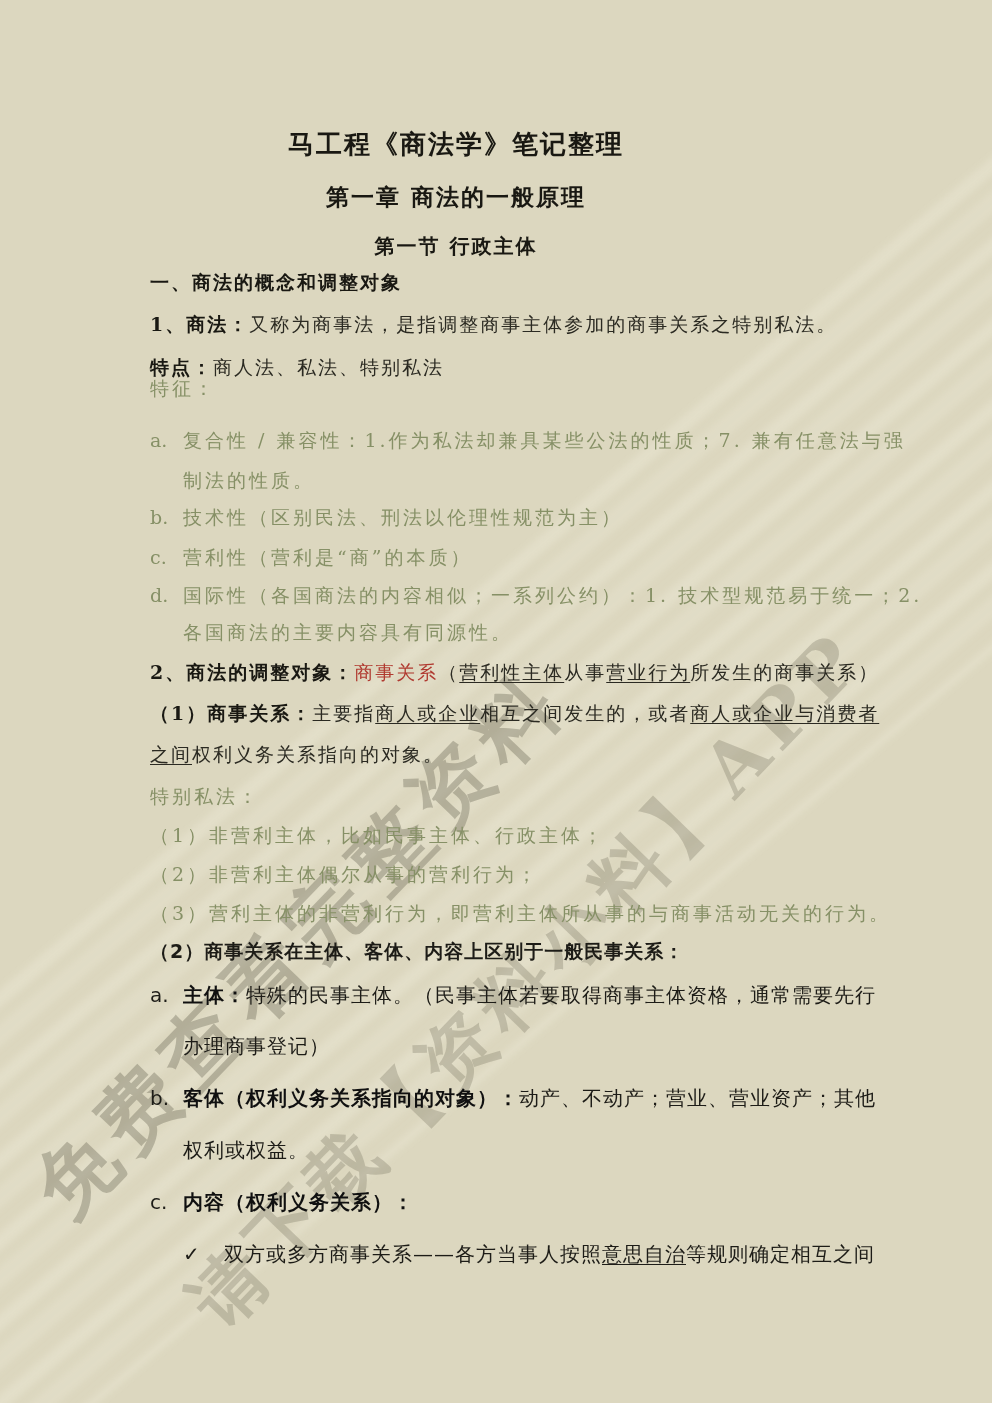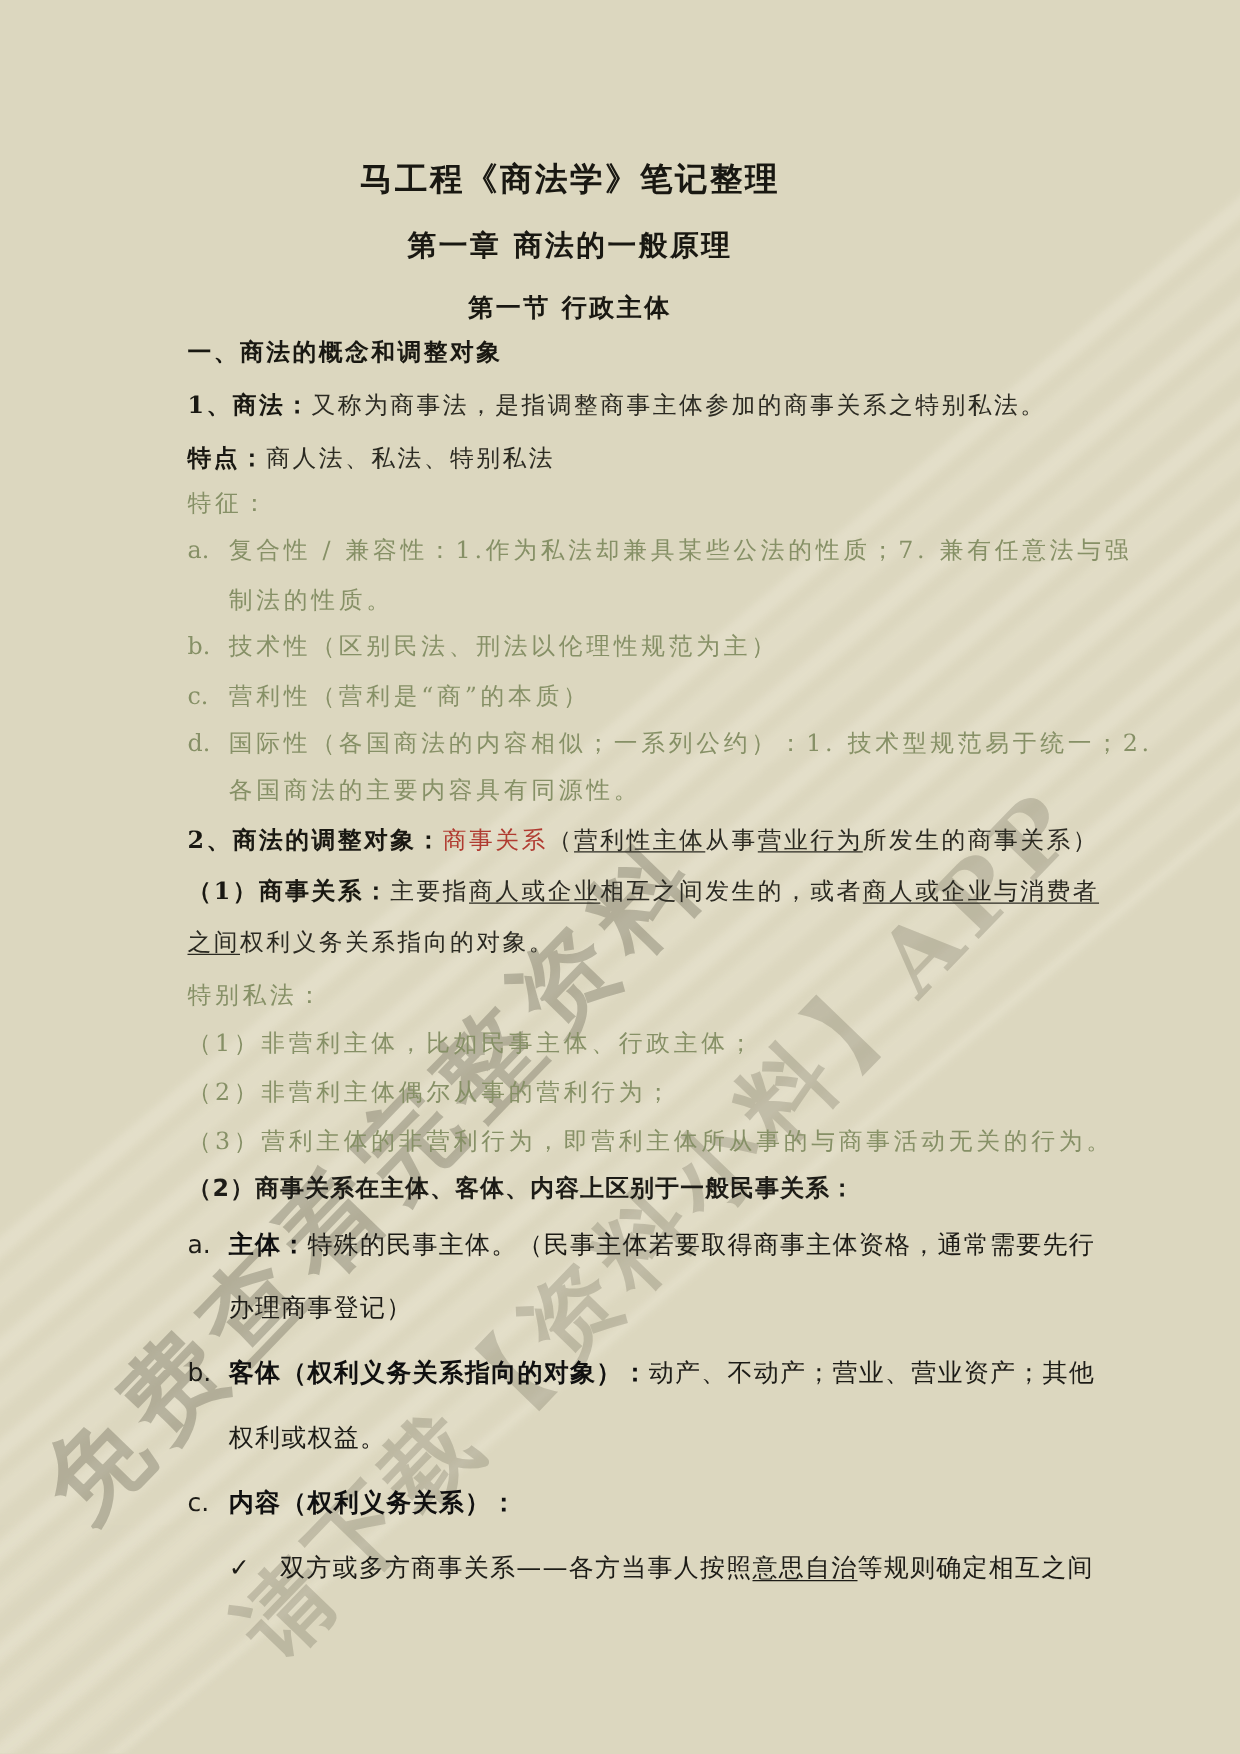--- a/index.html
+++ b/index.html
@@ -51,21 +51,21 @@
   <div class="ln bold" style="top:272px">一、商法的概念和调整对象</div>
 
   <div class="ln" style="top:314px">
     <span class="bold">1、商法：</span><span>又称为商事法，是指调整商事主体参加的商事关系之特别私法。</span>
   </div>
 
   <div class="ln" style="top:357px">
     <span class="bold">特点：</span><span>商人法、私法、特别私法</span>
   </div>
 
-  <div class="ln olive" style="top:393px">特征：</div>
+  <div class="ln olive" style="top:378px">特征：</div>
 
   <div class="ln olive" style="top:430px">
     <span class="marker">a.</span><span>复合性 / 兼容性：1.作为私法却兼具某些公法的性质；7. 兼有任意法与强</span>
   </div>
   <div class="ln olive ind" style="top:470px">制法的性质。</div>
 
   <div class="ln olive" style="top:507px">
     <span class="marker">b.</span><span>技术性（区别民法、刑法以伦理性规范为主）</span>
   </div>
 

